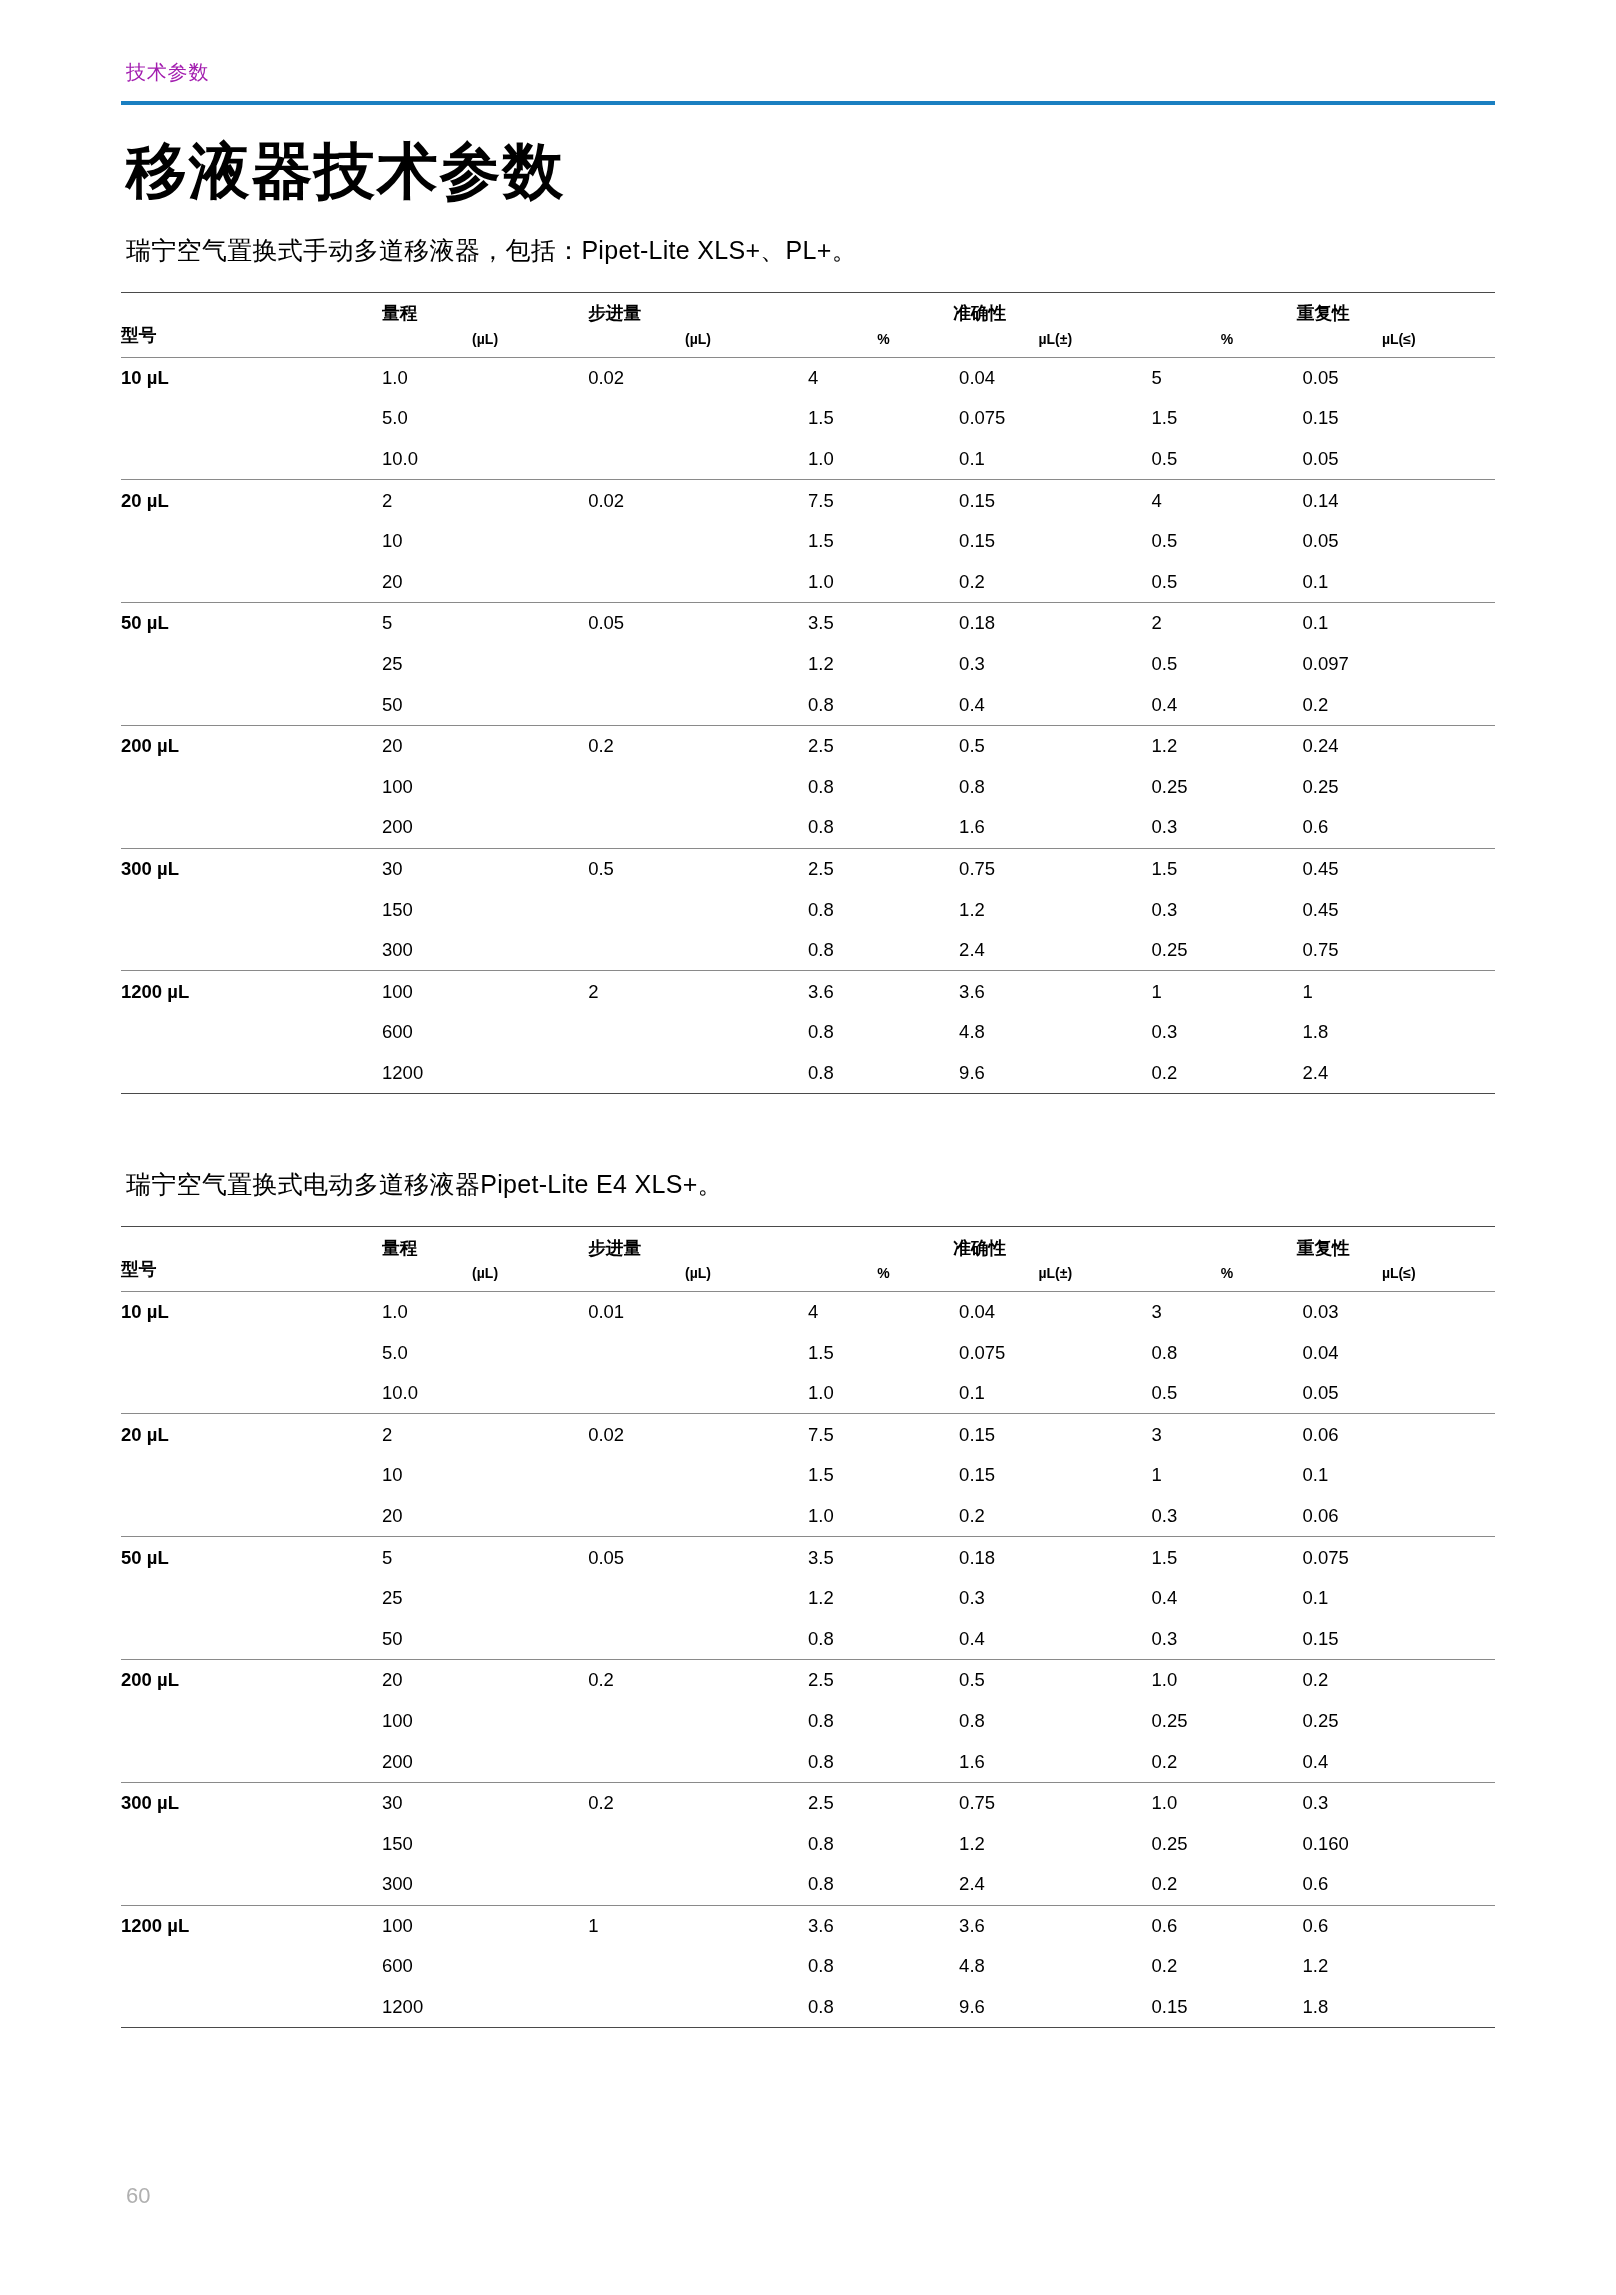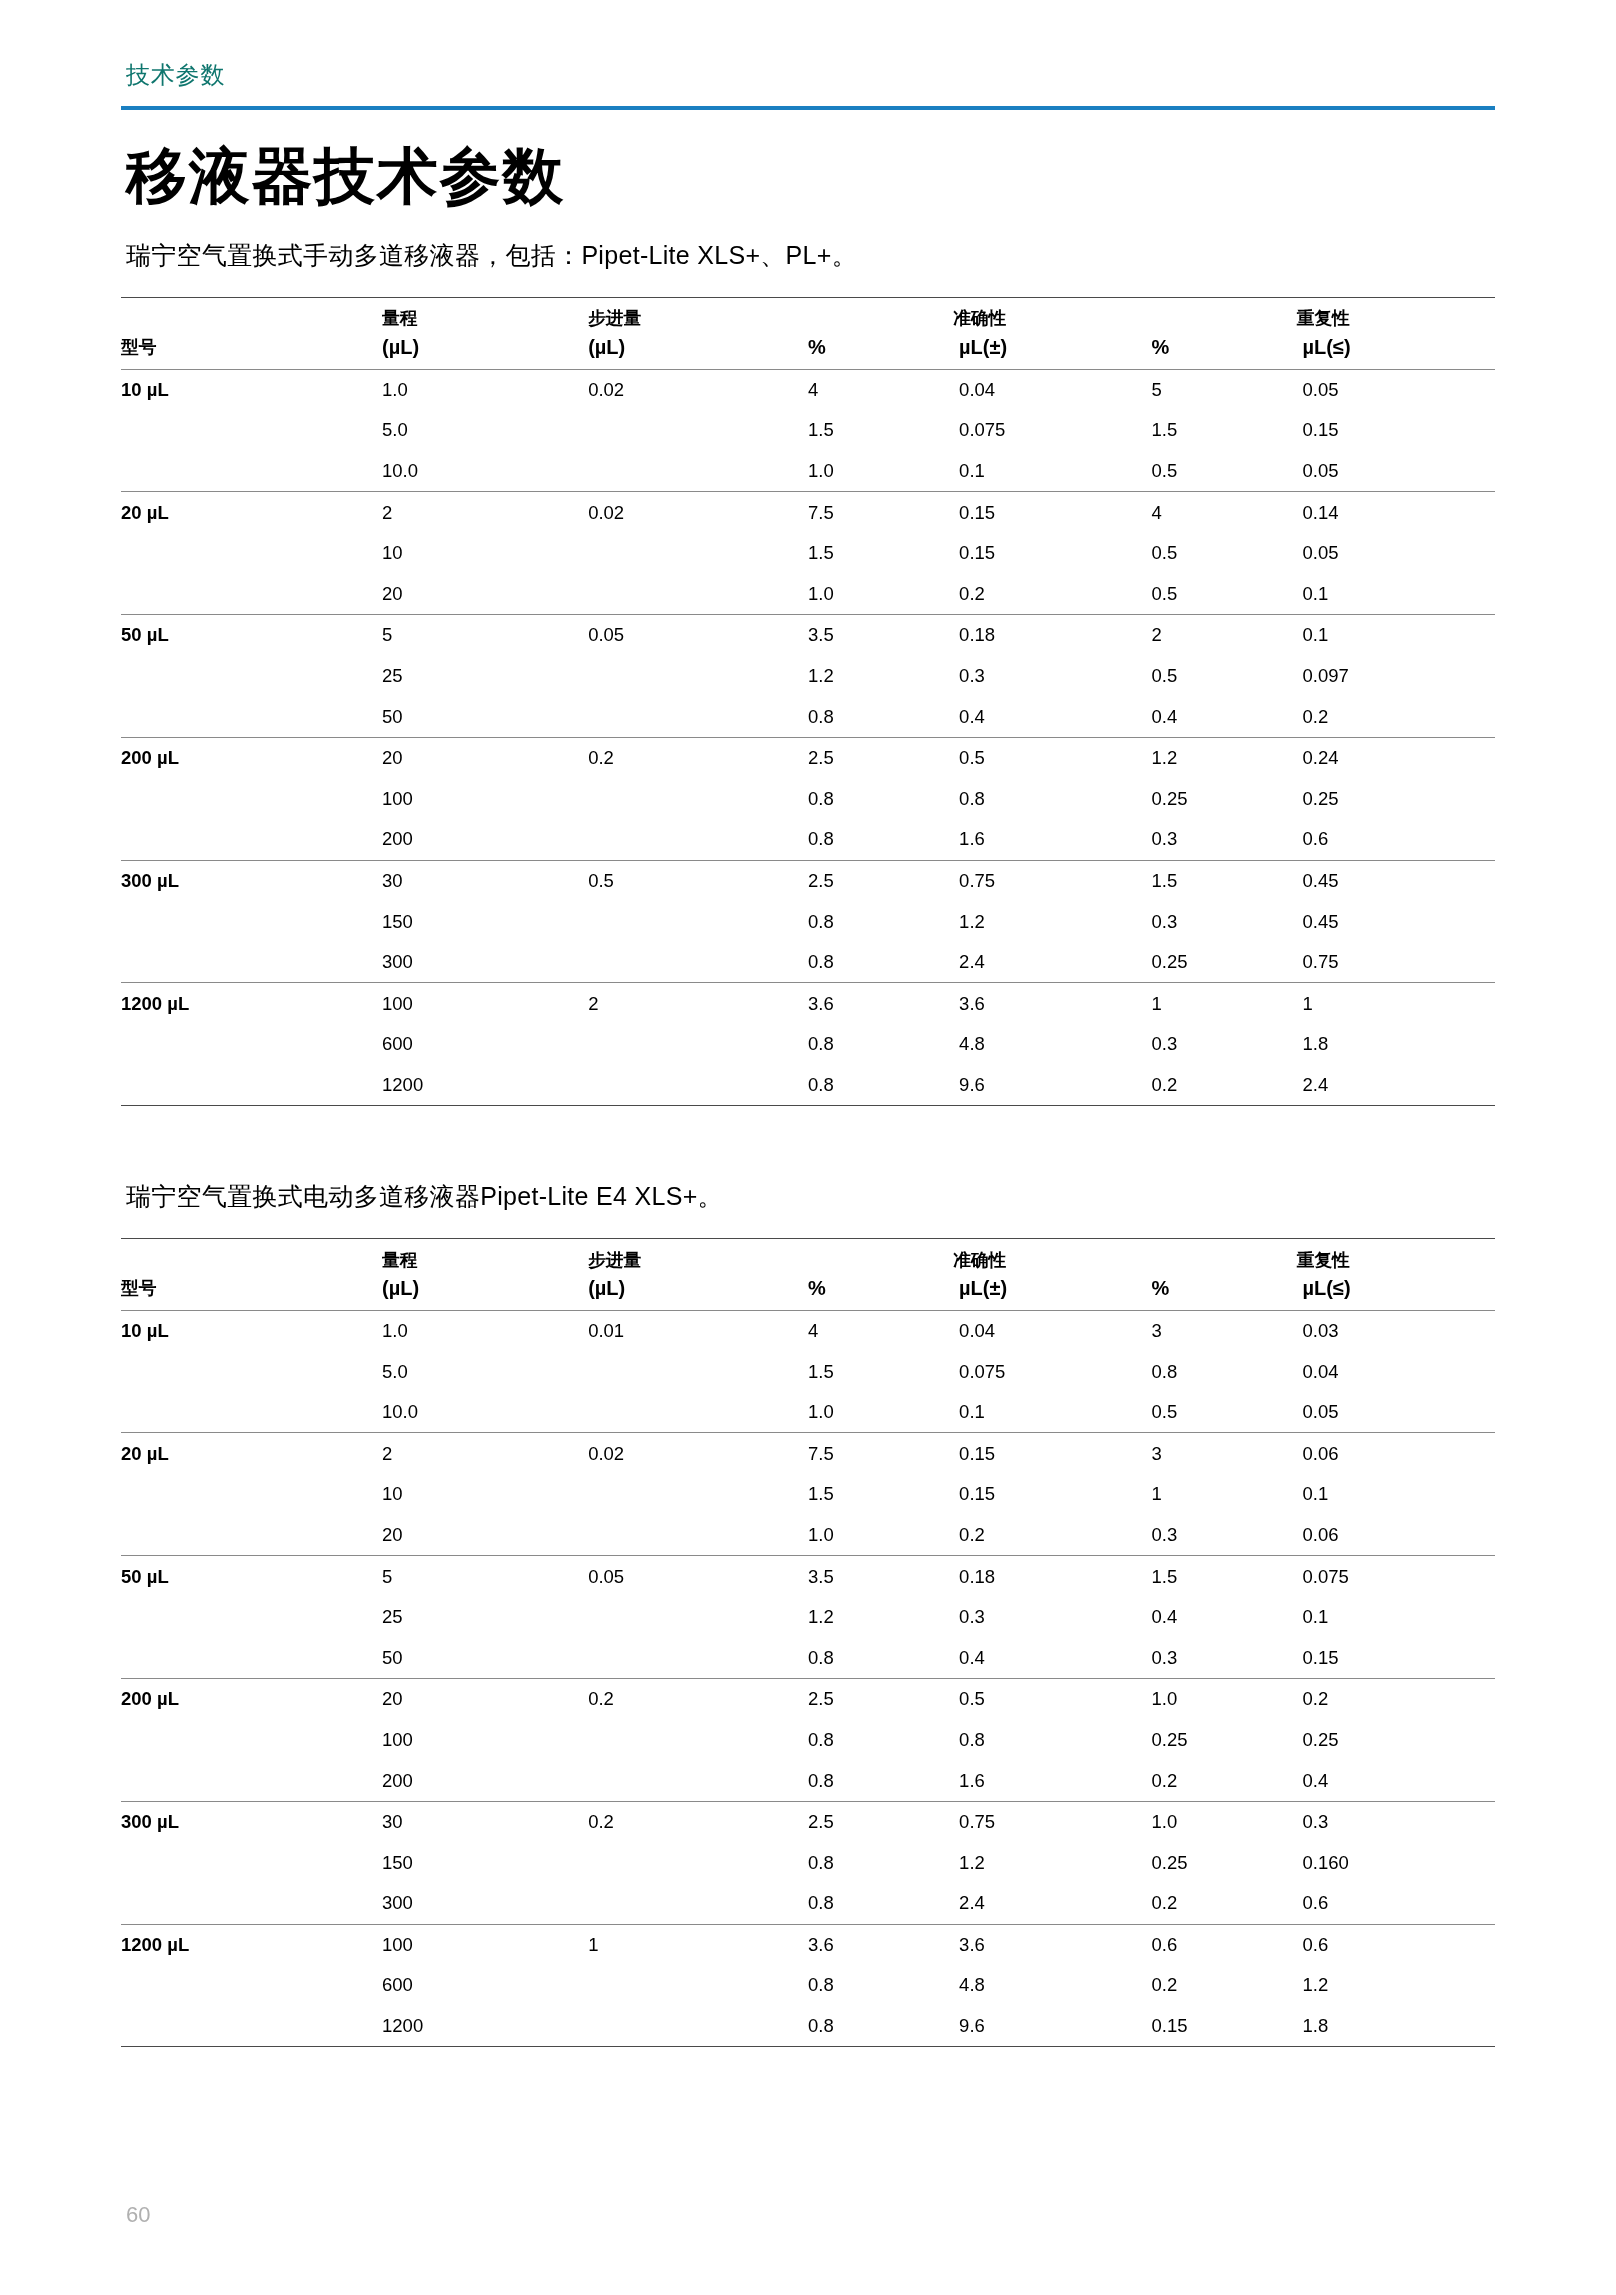--- a/index.html
+++ b/index.html
@@ -22,22 +22,22 @@
   }
   .content {
     width: 1374px;
     margin: 0 auto;
     padding-top: 59px;
     position: relative;
   }
 
   
   .eyebrow {
-    color: #0f766e;
-    font-size: 24px;
+    color: #a21caf;
+    font-size: 20px;
     letter-spacing: 0.8px;
     padding-left: 5px;
     margin-bottom: 15px;
   }
   .rule {
     height: 4.2px;
     background: #1a7fc1;
     width: 100%;
     margin-bottom: 34px;
   }
@@ -76,24 +76,24 @@
     font-weight: bold;
     padding: 8.4px 0 3.4px 0;
     border-top: 1.7px solid #4a4a4a;
     text-align: left;
     vertical-align: bottom;
   }
   table.spec thead .grouprow th.span-head {
     text-align: center;
   }
   table.spec thead .unitrow th {
-    font-size: 20px;
+    font-size: 14px;
     font-weight: bold;
     padding: 1.7px 0 10px 0;
-    text-align: left;
+    text-align: center;
     vertical-align: top;
     border-bottom: 1.3px solid #8a8a8a;
   }
   table.spec thead th.model-head {
     vertical-align: bottom;
     padding-bottom: 10px;
   }
   table.spec tbody td {
     padding: 9.3px 0;
     font-size: 18.5px;

